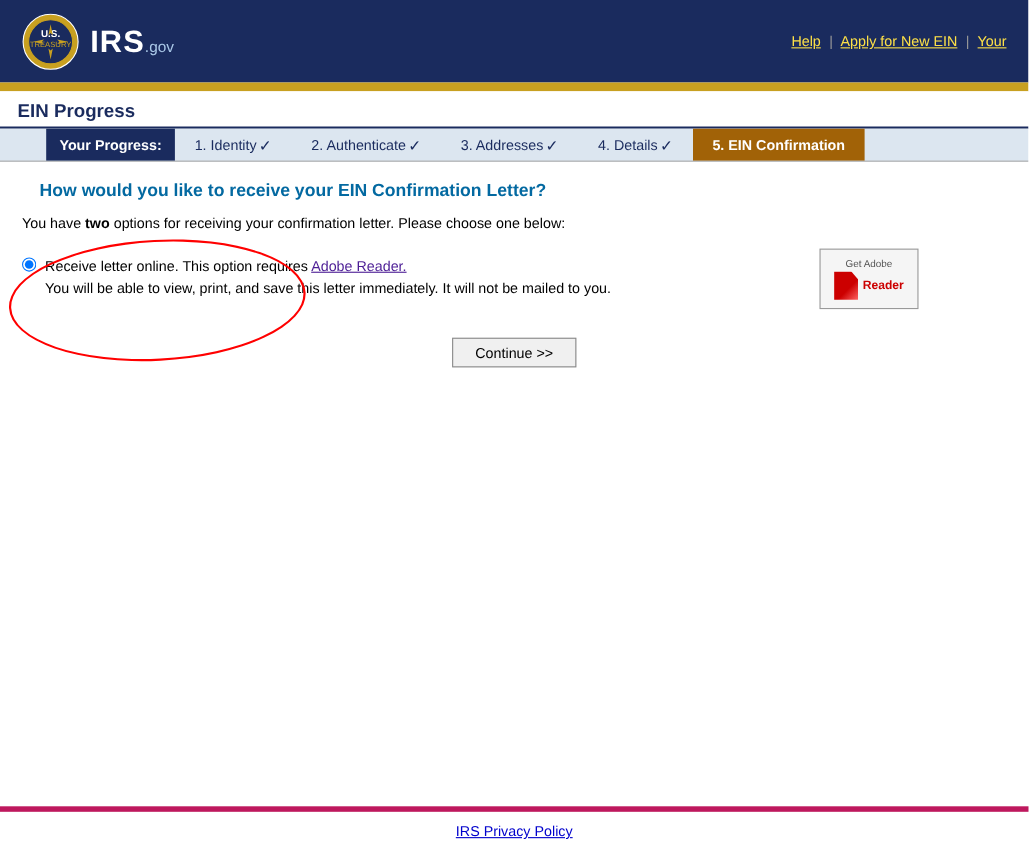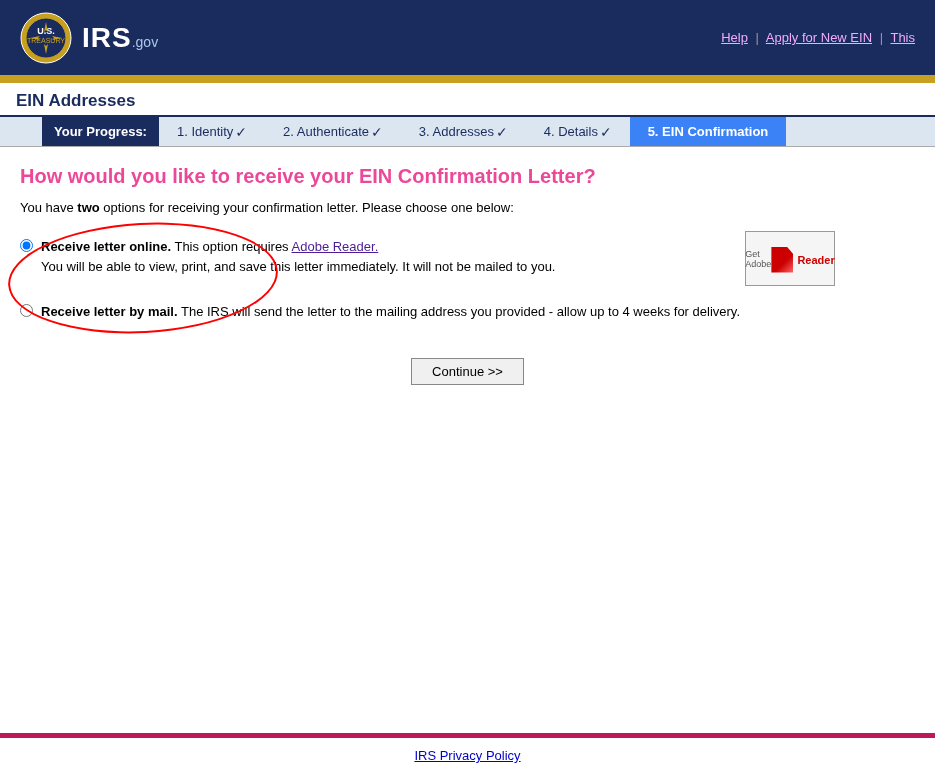--- a/index.html
+++ b/index.html
@@ -32,21 +32,21 @@
     #logo-gov {
       color: #aac8e8;
       font-size: 14px;
       font-weight: normal;
     }
     #header-links {
       color: #fff;
       font-size: 13px;
     }
     #header-links a {
-      color: #f0abfc;
+      color: #fde047;
       text-decoration: underline;
       cursor: pointer;
     }
     #header-links span {
       margin: 0 4px;
     }
 
     
     #gold-bar {
       background: #c8a020;
@@ -90,39 +90,40 @@
       padding: 0 18px;
       font-size: 13px;
       color: #1a2b5e;
       height: 100%;
       display: flex;
       align-items: center;
       white-space: nowrap;
       justify-content: flex-end;
     }
     .progress-step.active {
-      background: #3b82f6;
+      background: #a16207;
       color: #fff;
       font-weight: bold;
     }
     .checkmark {
       color: #1a2b5e;
       font-size: 14px;
       margin-left: 2px;
     }
 
     
     #main-content {
       padding: 18px 20px 20px 20px;
     }
     #main-question {
-      font-size: 20px;
-      font-weight: bold;
-      color: #ec4899;
+      font-size: 16px;
+      font-weight: bold;
+      color: #0369a1;
       margin-bottom: 12px;
+      margin-left: 16px;
     }
     #intro-text {
       font-size: 13px;
       margin-bottom: 16px;
       color: #000;
     }
     #intro-text strong {
       font-weight: bold;
     }
 
@@ -155,37 +156,37 @@
       margin-top: 2px;
       margin-right: 8px;
       flex-shrink: 0;
     }
     .option-text {
       font-size: 13px;
       line-height: 1.5;
       color: #000;
     }
     .option-text strong {
-      font-weight: bold;
+      font-weight: normal;
     }
     .option-text a {
       color: #4c1d95;
       text-decoration: underline;
     }
 
     
     #adobe-badge {
       position: absolute;
       top: 0;
       right: 80px;
       width: 90px;
       height: 55px;
       border: 1px solid #999;
       display: flex;
-      flex-direction: row;
+      flex-direction: column;
       align-items: center;
       justify-content: center;
       background: #f5f5f5;
       font-size: 10px;
       color: #333;
     }
     #adobe-badge .adobe-top {
       font-size: 9px;
       color: #555;
     }
@@ -260,28 +261,28 @@
     </svg>
     <div>
       <span id="logo-text">IRS</span><span id="logo-gov">.gov</span>
     </div>
   </div>
   <div id="header-links">
     <a>Help</a>
     <span class="separator">|</span>
     <a>Apply for New EIN</a>
     <span class="separator">|</span>
-    <a>This</a>
+    <a>Your</a>
   </div>
 </div>
 
 <div id="gold-bar"></div>
 
 <div id="ein-title-bar">
-  <span id="ein-title">EIN Addresses</span>
+  <span id="ein-title">EIN Progress</span>
 </div>
 
 <div id="progress-bar">
   <div id="progress-label">Your Progress:</div>
   <div class="progress-step">
     1. Identity <span class="checkmark">✓</span>
   </div>
   <div class="progress-step">
     2. Authenticate <span class="checkmark">✓</span>
   </div>
@@ -318,27 +319,20 @@
       <input type="radio" name="delivery" id="opt-online" checked="" style="">
       <label for="opt-online" class="option-text">
         <strong>Receive letter online.</strong>
         <span> This option requires </span>
         <a>Adobe Reader.</a>
         <br>
         <span>You will be able to view, print, and save this letter immediately. It will not be mailed to you.</span>
       </label>
     </div>
 
-    <div class="option-row">
-      <input type="radio" name="delivery" id="opt-mail" style="">
-      <label for="opt-mail" class="option-text">
-        <strong>Receive letter by mail.</strong>
-        <span>The IRS will send the letter to the mailing address you provided - allow up to 4 weeks for delivery.</span>
-      </label>
-    </div>
   </div>
 
   <div style="text-align:center; margin-top: 30px;">
     <button id="continue-btn">Continue &gt;&gt;</button>
   </div>
 </div>
 
 <div id="footer">
   <a>IRS Privacy Policy</a>
 </div>

